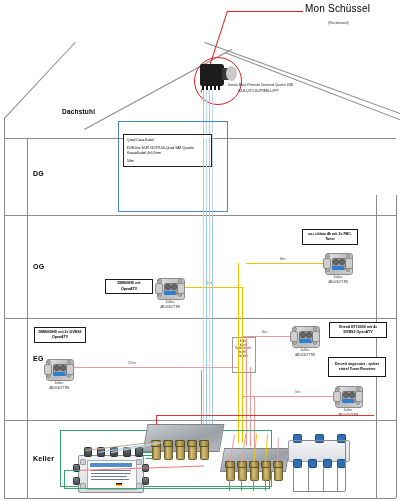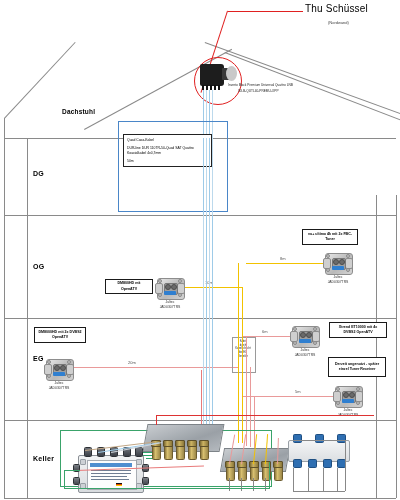--- a/index.html
+++ b/index.html
@@ -125,21 +125,21 @@
 
   <div class="vline" style="left:27px;top:138px;height:360px;"></div>
   <div class="vline" style="left:376px;top:195px;height:303px;"></div>
 
   <div class="title-label" style="left:62px;top:108px;font-size:6.5px;font-weight:bold;">Dachstuhl</div>
   <div class="floor-label" style="left:33px;top:170px;">DG</div>
   <div class="floor-label" style="left:33px;top:263px;">OG</div>
   <div class="floor-label" style="left:33px;top:355px;">EG</div>
   <div class="floor-label" style="left:33px;top:455px;">Keller</div>
 
-  <div class="title-label" style="left:305px;top:3px;">Thu Schüssel</div>
+  <div class="title-label" style="left:305px;top:3px;">Mon Schüssel</div>
   <div class="sub-label" style="left:328px;top:20px;">(Nordwand)</div>
 
   <div class="cable ch" style="left:228px;top:11px;width:75px;border-top:1.2px solid #e02020;"></div>
   <div class="diag" style="left:228px;top:11px;width:86px;border-top:1.2px solid #e02020;transform:rotate(108deg);"></div>
 
   <div class="lnb-circle" style="left:194px;top:57px;width:46px;height:46px;"></div>
   <div class="lnb-body" style="left:200px;top:64px;width:24px;height:22px;"></div>
   <div class="lnb-neck" style="left:222px;top:68px;width:8px;height:12px;"></div>
   <div class="lnb-collar" style="left:226px;top:66px;width:11px;height:15px;"></div>
   <div class="lnb-fin" style="left:202px;top:85px;width:2px;height:5px;"></div>

